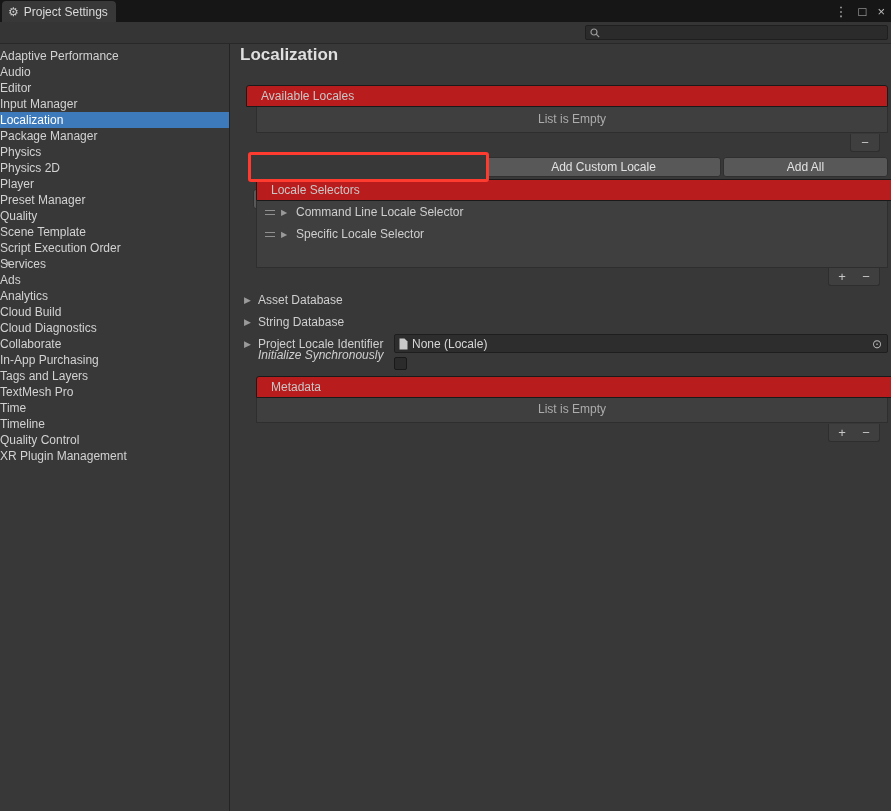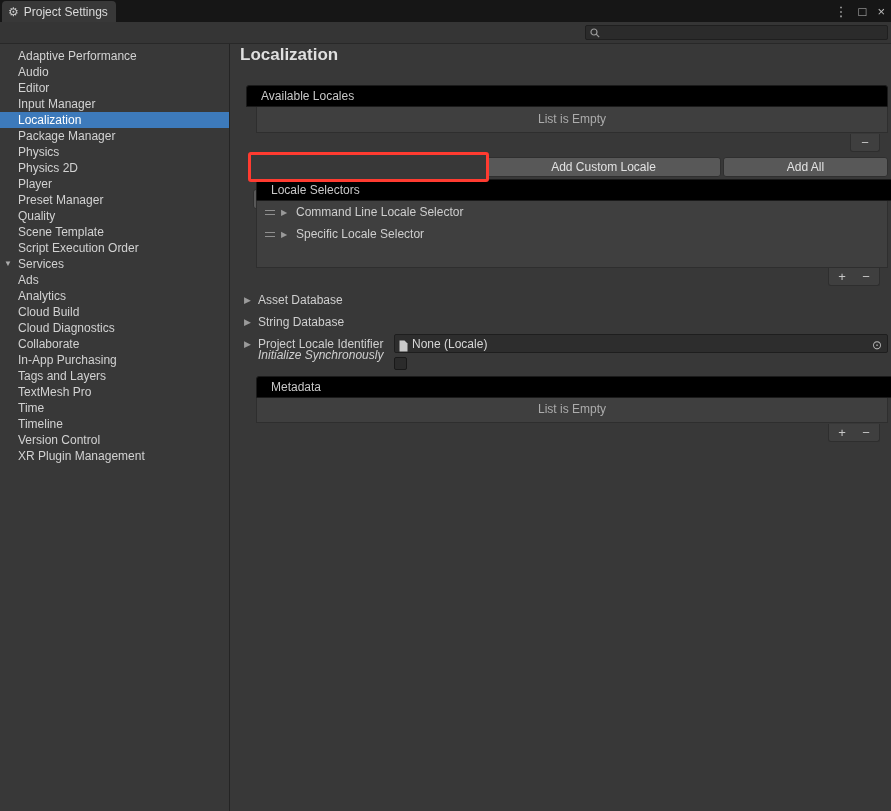--- a/index.html
+++ b/index.html
@@ -22,29 +22,29 @@
   
   .toolbar { position:absolute; top:22px; left:0; right:0; height:22px; background:#353535; border-bottom:1px solid #282828; }
   .search {
     position:absolute; right:3px; top:3px; width:303px; height:15px;
     background:#2B2B2B; border:1px solid #1F1F1F; border-radius:2px;
     display:flex; align-items:center; gap:4px; padding:0 4px;
   }
   .search input { flex:1; background:transparent; border:none; outline:none; color:#DDD; font-size:11px; padding:0; font-family:"Liberation Sans", sans-serif; }
   
   .sidebar { position:absolute; top:44px; left:0; width:230px; bottom:0; background:#383838; border-right:1px solid #242424; padding-top:4px; }
-  .side-item { position:relative; height:16px; line-height:16px; font-size:12px; color:#D2D2D2; padding-left:18px; white-space:nowrap; cursor:default; }
+  .side-item { position:relative; height:16px; line-height:16px; font-size:12px; color:#D2D2D2; white-space:nowrap; cursor:default; }
   .side-item.sel { background:var(--sel-color); color:#FFFFFF; }
   .side-item.child { }
   .side-item .fold { position:absolute; left:4px; top:0; width:10px; font-size:8px; color:#ABABAB; line-height:16px; }
   
   .main { position:absolute; left:231px; top:44px; right:0; bottom:0; background:#383838; }
   .page-title { position:absolute; left:9px; top:1px; font-size:17px; font-weight:bold; color:#DFDFDF; }
   .list-header {
-    position:absolute; height:22px; background:#000000; border:1px solid #1A1A1A;
+    position:absolute; height:22px; background:#b91c1c; border:1px solid #1A1A1A;
     border-radius:3px 3px 0 0; color:#C8C8C8; font-size:12px; line-height:20px; padding-left:14px;
   }
   .list-body { position:absolute; background:#3F3F3F; border:1px solid #2E2E2E; border-top:none; }
   .empty { text-align:center; color:#ACACAC; font-size:12px; line-height:24px; }
   .list-footer {
     position:absolute; height:18px; background:#3F3F3F; border:1px solid #2E2E2E; border-top:none;
     border-radius:0 0 3px 3px; display:flex; align-items:center; justify-content:center;
   }
   .list-footer span { width:24px; text-align:center; color:#C8C8C8; font-size:13px; line-height:15px; cursor:default; }
   .al-header { left:15px; top:41px; width:642px; }
@@ -66,21 +66,21 @@
   .drag { width:10px; height:5px; border-top:1px solid #909090; border-bottom:1px solid #909090; }
   .fold-sm { width:9px; font-size:8px; color:#9A9A9A; text-align:left; }
   .fold-row { position:absolute; left:0; height:19px; display:flex; align-items:center; gap:5px; padding-left:13px; font-size:12px; color:#CFCFCF; cursor:default; }
   .fold9 { font-size:9px; color:#9A9A9A; width:9px; }
   .r-asset  { top:246px; }
   .r-string { top:268px; }
   .r-pli    { top:290px; }
   .obj-field {
     position:absolute; left:163px; top:290px; width:494px; height:19px;
     background:#2D2D2D; border:1px solid #1E1E1E; border-radius:2px;
-    display:flex; align-items:flex-end; gap:4px; padding:0 2px 0 4px;
+    display:flex; align-items:center; gap:4px; padding:0 2px 0 4px;
   }
   .obj-text { flex:1; color:#D6D6D6; font-size:12px; line-height:16px; white-space:nowrap; overflow:hidden; }
   .picker { width:16px; text-align:center; color:#B4B4B4; font-size:12px; cursor:default; }
   .init-label { position:absolute; left:27px; top:304px; font-size:12px; color:#CFCFCF;font-style:italic; }
   .checkbox { position:absolute; left:163px; top:313px; width:13px; height:13px; background:#2B2B2B; border:1px solid #191919; border-radius:2px; cursor:default; }
   .md-header { left:25px; top:332px; width:682px; }
   .md-body   { left:25px; top:354px; width:632px; height:25px; }
   .md-footer { top:380px; right:11px; width:52px; }
 </style>
 </head>
@@ -128,21 +128,21 @@
       <div class="side-item child"><span>Ads</span></div>
       <div class="side-item child"><span>Analytics</span></div>
       <div class="side-item child"><span>Cloud Build</span></div>
       <div class="side-item child"><span>Cloud Diagnostics</span></div>
       <div class="side-item child"><span>Collaborate</span></div>
       <div class="side-item child"><span>In-App Purchasing</span></div>
       <div class="side-item"><span>Tags and Layers</span></div>
       <div class="side-item"><span>TextMesh Pro</span></div>
       <div class="side-item"><span>Time</span></div>
       <div class="side-item"><span>Timeline</span></div>
-      <div class="side-item"><span>Version Control</span></div>
+      <div class="side-item"><span>Quality Control</span></div>
       <div class="side-item"><span>XR Plugin Management</span></div>
     </div>
 
   <div class="main">
     <div class="page-title">Localization</div>
 
     <div class="list-header al-header">Available Locales</div>
     <div class="list-body al-body">
       <div class="empty">List is Empty</div>
     </div>

